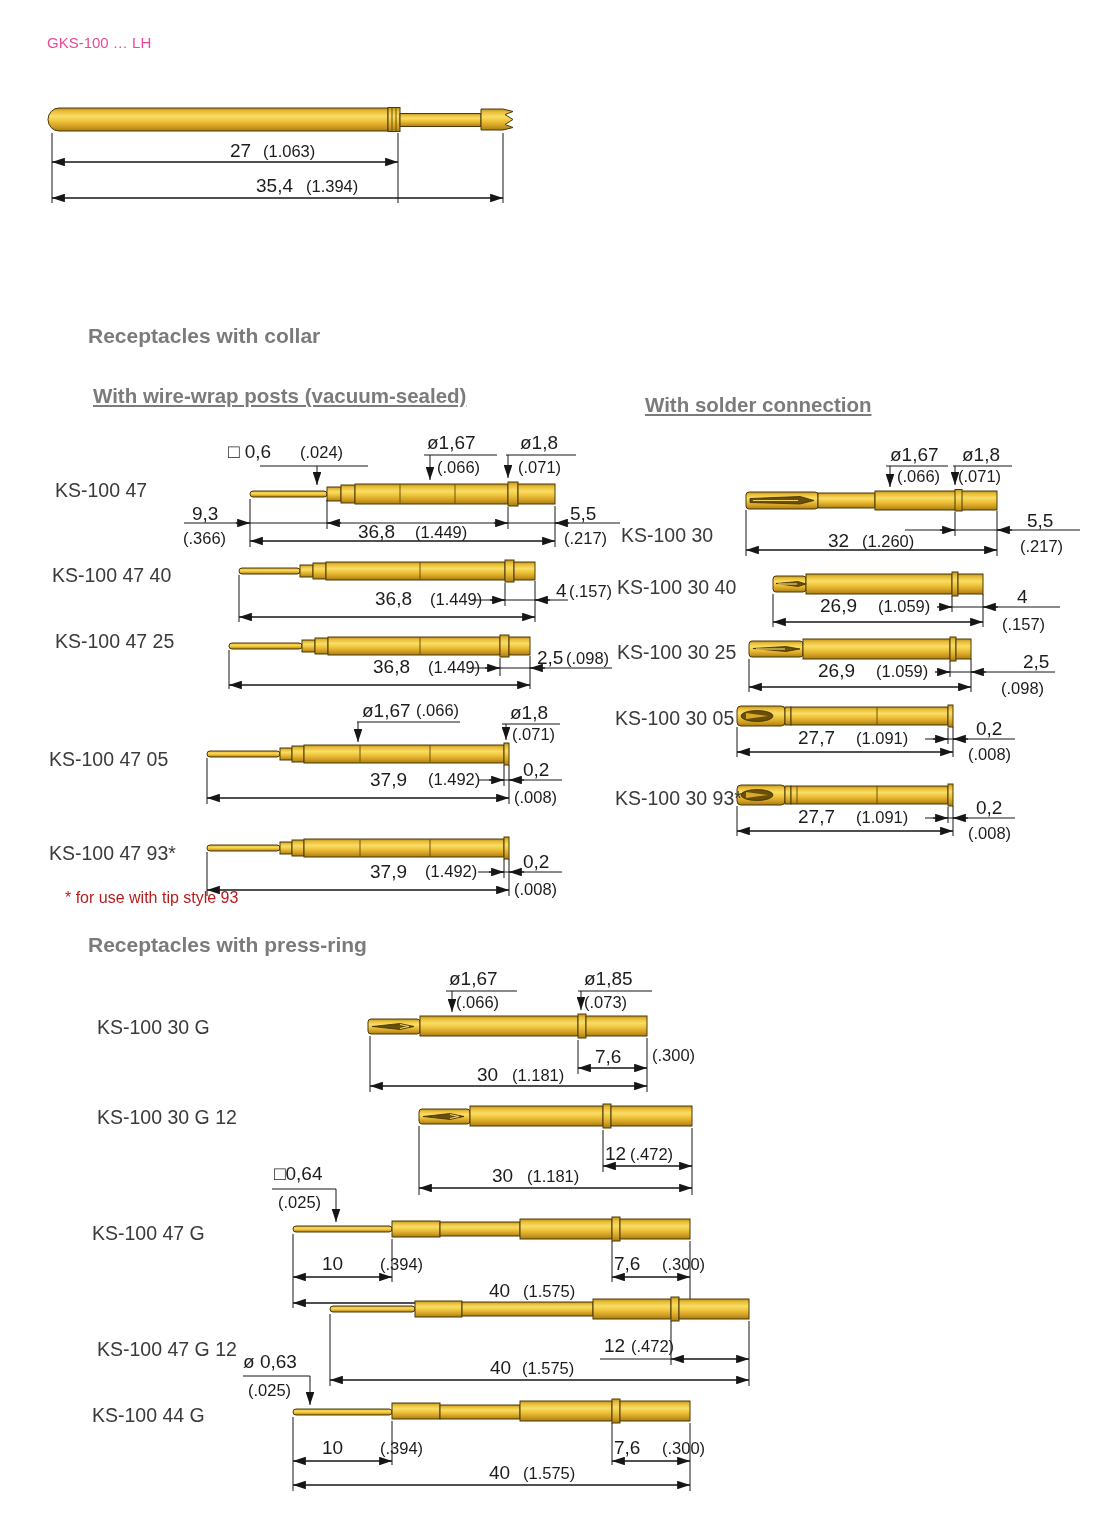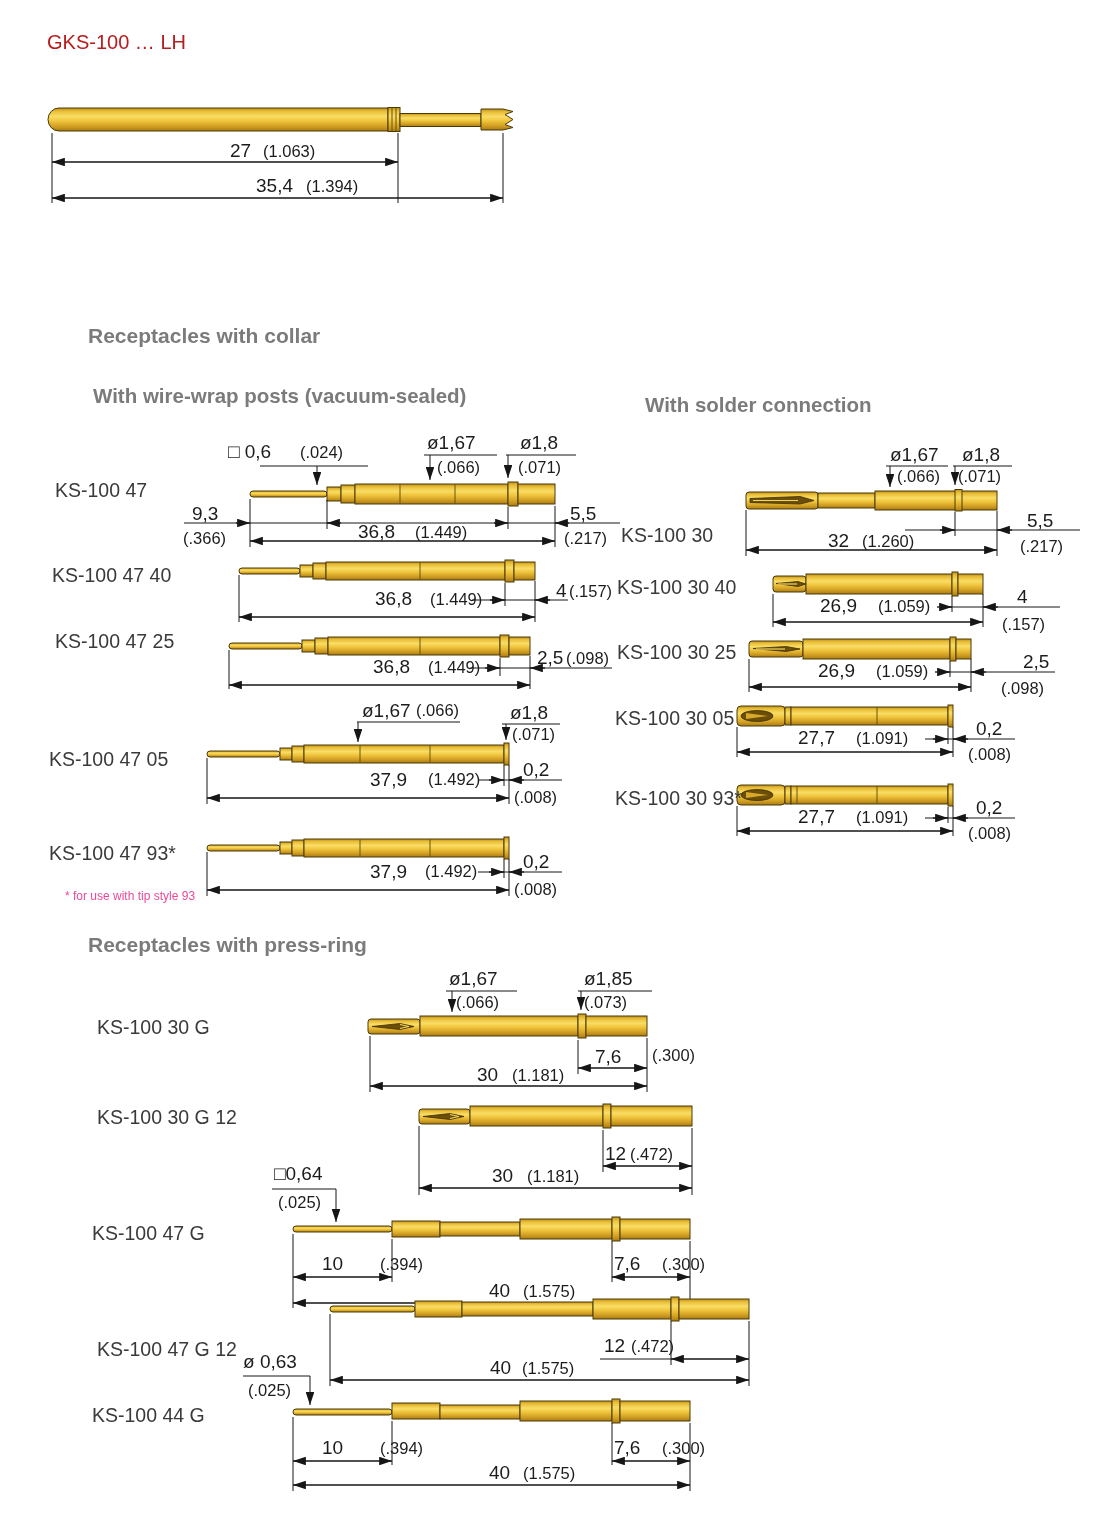--- a/index.html
+++ b/index.html
@@ -1,23 +1,23 @@
 <!DOCTYPE html>
 <html><head>
 <meta charset="utf-8">
 <style>
   html,body { margin:0; padding:0; background:#ffffff; }
   .page { position:relative; width:1110px; height:1518px; background:#fff;
           font-family:"Liberation Sans", sans-serif; overflow:hidden; }
   .abs { position:absolute; white-space:nowrap; }
-  .title { font-size:20px; color:#b91c1c; line-height:25px; }
+  .title { font-size:15px; color:#ec4899; line-height:25px; }
   .h1 { font-size:21px; font-weight:bold; color:#7b7b7b; }
-  .h2 { font-size:20.5px; font-weight:bold; color:#7b7b7b; }
+  .h2 { font-size:20.5px; font-weight:bold; color:#7b7b7b;text-decoration:underline; }
   .lbl { font-size:19.5px; color:#3a3a3a; }
-  .fn  { font-size:12px; color:#ec4899; }
+  .fn  { font-size:16px; color:#b91c1c; }
   svg.canvas { position:absolute; left:0; top:0; }
   svg text { fill:#1c1c1c; }
   .tmm { font-size:19px; }
   .tin { font-size:16.5px; }
   .dl  { stroke:#161616; stroke-width:1.3; fill:none; }
   .ext { stroke:#161616; stroke-width:1; fill:none; }
   .cl  { stroke:#161616; stroke-width:1; fill:none; }
   .met { fill:url(#gold); stroke:#4a3a08; stroke-width:1; }
   .sect { stroke:#6b5409; stroke-width:1; }
   .slot { fill:#6b4e08; stroke:#3f2e02; stroke-width:0.8; }

